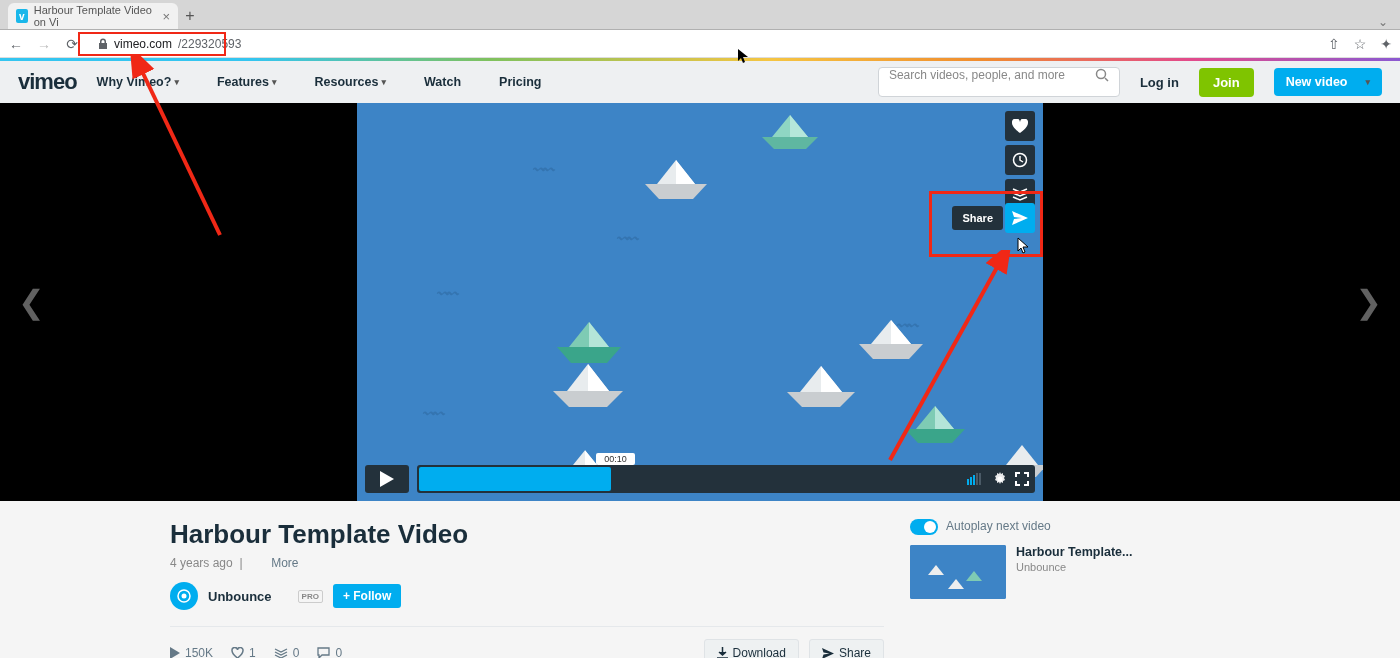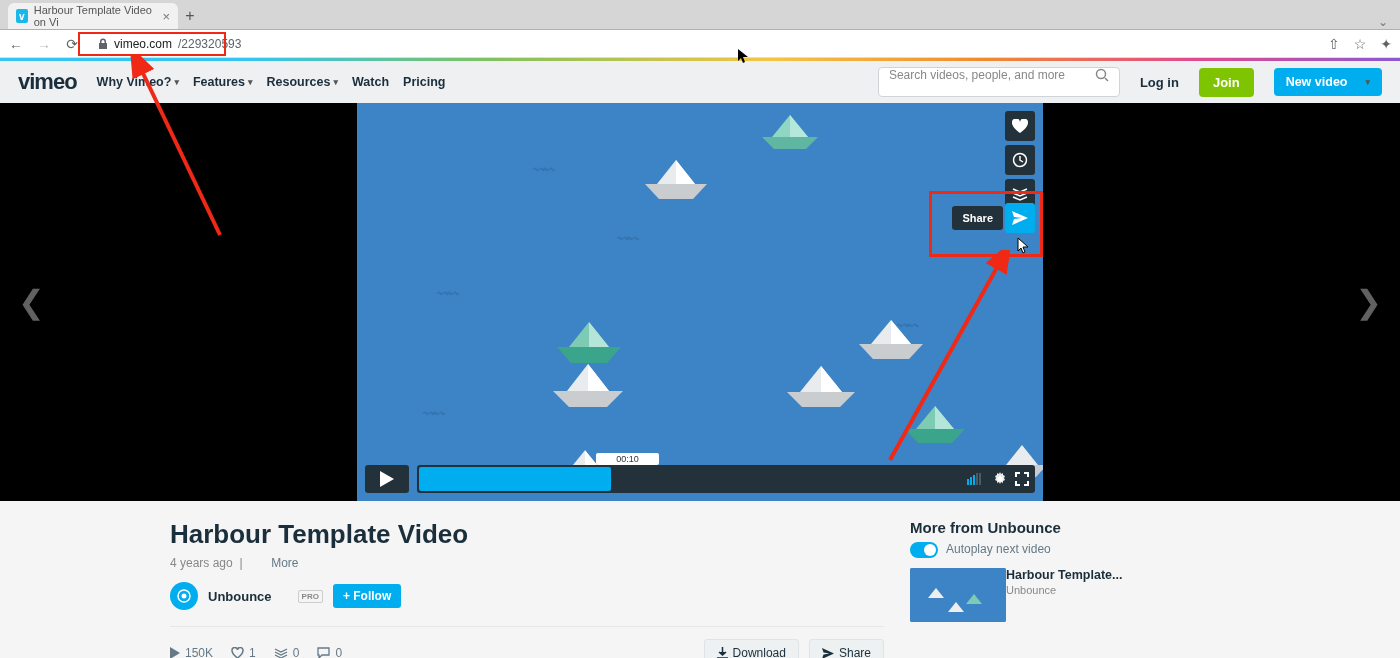--- a/index.html
+++ b/index.html
@@ -12,21 +12,21 @@
 .tabbar .winmax{margin-left:auto;margin-right:12px;color:#777;font-size:12px}
 .url-row{height:28px;background:#fff;display:flex;align-items:center;padding:0 8px;gap:12px;border-bottom:1px solid #ddd;position:relative}
 .url-row .navbtn{color:#5f6368;font-size:14px;width:16px;text-align:center}
 .urlbox{flex:1;display:flex;align-items:center;gap:6px;font-size:12px;color:#5f6368;padding-left:6px}
 .urlbox .host{color:#202124}
 .url-right{display:flex;gap:14px;color:#5f6368;font-size:14px}
 .url-highlight{position:absolute;left:78px;top:32px;width:148px;height:24px;border:2px solid #f02816;pointer-events:none}
 .rainbow{height:3px;background:linear-gradient(90deg,#34c5f0 0%,#34c5f0 18%,#7fc15e 35%,#f5c543 55%,#f08c2e 70%,#e24a8b 85%,#8b59d1 100%)}
 .sitehdr{height:42px;background:#eef0f2;display:flex;align-items:center;padding:0 18px;gap:20px}
 .logo{font-family:"Arial",sans-serif;font-size:22px;font-weight:900;color:#1a2e3b;letter-spacing:-1px}
-.nav{display:flex;gap:14px}
+.nav{display:flex;gap:38px}
 .nav a{font-size:12.5px;color:#1a2e3b;font-weight:600;display:flex;align-items:center;gap:3px;cursor:pointer}
 .chev{font-size:9px;color:#555}
 .spacer{flex:1}
 .search{width:242px;height:30px;background:#fff;border:1px solid #d0d4d8;border-radius:4px;display:flex;align-items:flex-start;padding:0 10px;font-size:12px;color:#888}
 .search svg{margin-left:auto}
 .login{font-size:13px;font-weight:600;color:#1a2e3b;cursor:pointer}
 .join{background:#7fc400;color:#fff;font-size:13px;font-weight:600;padding:7px 14px;border-radius:4px;cursor:pointer}
 .newvideo{background:#00adef;color:#fff;font-size:12.5px;font-weight:600;padding:7px 12px;border-radius:4px;display:flex;align-items:center;gap:18px;cursor:pointer}
 .stage{height:398px;background:#000;display:flex;align-items:center;justify-content:center;position:relative}
 .stage .arrow{position:absolute;color:#616161;font-size:32px;cursor:pointer}
@@ -38,42 +38,42 @@
 .actions{position:absolute;right:8px;top:8px;display:flex;flex-direction:column;gap:4px}
 .actbtn{width:30px;height:30px;background:#23313b;border-radius:3px;display:flex;align-items:center;justify-content:center;color:#fff;cursor:pointer}
 .share-wrap{position:absolute;right:8px;top:100px;display:flex;align-items:center}
 .share-label{background:#23313b;color:#fff;font-size:11px;font-weight:600;padding:6px 10px;border-radius:3px}
 .share-btn{width:30px;height:30px;background:#00adef;border-radius:3px;display:flex;align-items:center;justify-content:center;margin-left:2px;cursor:pointer}
 .share-highlight{position:absolute;right:0px;top:88px;width:114px;height:66px;border:3px solid #f02816;pointer-events:none}
 .controls{position:absolute;bottom:8px;left:8px;right:8px;display:flex;align-items:center;gap:8px}
 .playbtn{width:44px;height:28px;background:#23313b;border-radius:3px;display:flex;align-items:center;justify-content:center;cursor:pointer}
 .prog{flex:1;height:28px;background:#23313b;border-radius:3px;position:relative;display:flex;align-items:center}
 .progfill{position:absolute;left:2px;top:2px;bottom:2px;width:31%;background:#00adef;border-radius:2px}
-.timetag{position:absolute;left:29%;top:-12px;background:#fff;color:#333;font-size:9px;padding:1px 20px;border-radius:2px}
+.timetag{position:absolute;left:29%;top:-12px;background:#fff;color:#333;font-size:9px;padding:1px 8px;border-radius:2px}
 .rcontrols{position:absolute;right:6px;display:flex;gap:8px;align-items:center}
 .below{display:flex;padding:18px 0 0 0;gap:26px;max-width:1060px;margin:0 auto}
 .leftcol{flex:1;padding-left:0}
 .vtitle{font-size:26px;font-weight:600;color:#1a2e3b;margin-bottom:6px}
 .meta{font-size:12px;color:#888;margin-bottom:12px}
 .meta a{color:#657987;margin-left:22px}
 .uploader{display:flex;align-items:center;gap:10px;margin-bottom:16px}
 .avatar{width:28px;height:28px;border-radius:50%;background:#00adef;display:flex;align-items:center;justify-content:center}
 .uname{font-size:13px;font-weight:600;color:#1a2e3b}
 .probadge{font-size:8px;font-weight:700;color:#888;border:1px solid #ccc;padding:1px 3px;border-radius:2px;margin-left:16px}
 .followbtn{background:#00adef;color:#fff;font-size:12px;font-weight:600;padding:5px 10px;border-radius:3px;cursor:pointer}
 .stats{display:flex;gap:18px;align-items:center;border-top:1px solid #e5e8eb;padding-top:12px}
 .stat{display:flex;align-items:center;gap:5px;font-size:12px;color:#657987}
 .stats .right{margin-left:auto;display:flex;gap:10px}
 .dlbtn,.shbtn{background:#eef1f2;border:1px solid #dfe3e6;padding:6px 12px;border-radius:3px;font-size:12px;color:#1a2e3b;display:flex;align-items:center;gap:5px;cursor:pointer}
 .rightcol{width:320px}
 .morehdr{font-size:15px;font-weight:600;color:#1a2e3b;margin-bottom:6px}
 .autoplay{display:flex;gap:8px;font-size:12px;color:#657987;margin-bottom:10px}
 .toggle{width:28px;height:16px;background:#00adef;border-radius:8px;position:relative}
 .toggle::after{content:"";position:absolute;right:2px;top:2px;width:12px;height:12px;background:#fff;border-radius:50%}
-.related{display:flex;}
+.related{display:flex;gap:10px}
 .thumb{width:96px;height:54px;background:#3d84c6;border-radius:2px;position:relative;overflow:hidden}
 .relinfo .t{font-size:12.5px;font-weight:600;color:#1a2e3b}
 .relinfo .u{font-size:11px;color:#888;margin-top:2px}
 .arrow-svg{position:absolute;pointer-events:none}
 .cursor{position:absolute;width:14px;height:18px;pointer-events:none}
 svg{display:block}
 </style>
 </head>
 <body>
 
@@ -320,21 +320,20 @@
         <div class="shbtn">
             <svg width="12" height="11" viewBox="0 0 12 11">
               <path fill="#1a2e3b" d="M0 11l12-5.5L0 0l1.5 4.5 6 1-6 1z"></path>
             </svg>
             <span>Share</span>
           </div>
       </div>
     </div>
   </div>
   <div class="rightcol">
-    <div class="morehdr">More from Unbounce</div>
     <div class="autoplay">
       <div class="toggle"></div>
       <span>Autoplay next video</span>
     </div>
     <div class="related">
       <div class="thumb">
         <svg width="96" height="54" viewBox="0 0 96 54">
             <rect width="96" height="54" fill="#3d84c6"></rect>
             <polygon fill="#eee" points="18,30 26,20 34,30"></polygon>
             <polygon fill="#7ecbb4" points="56,36 64,26 72,36"></polygon>

